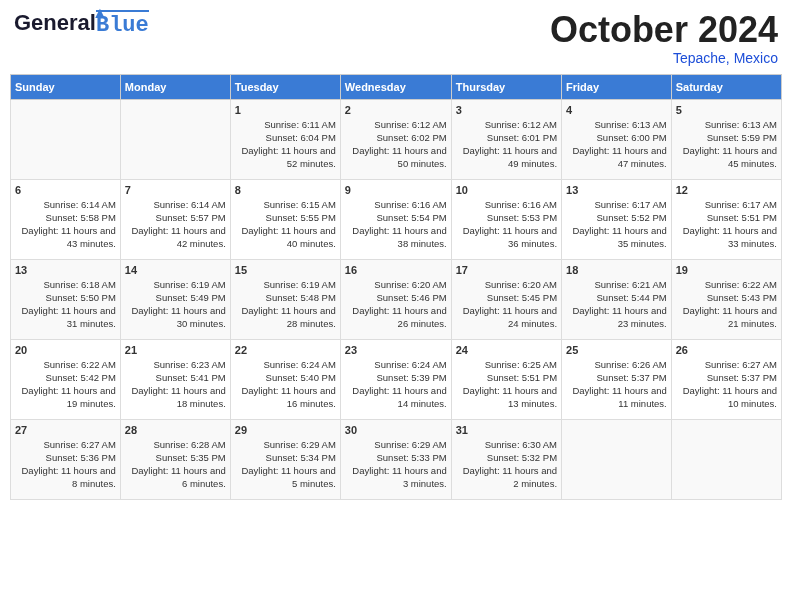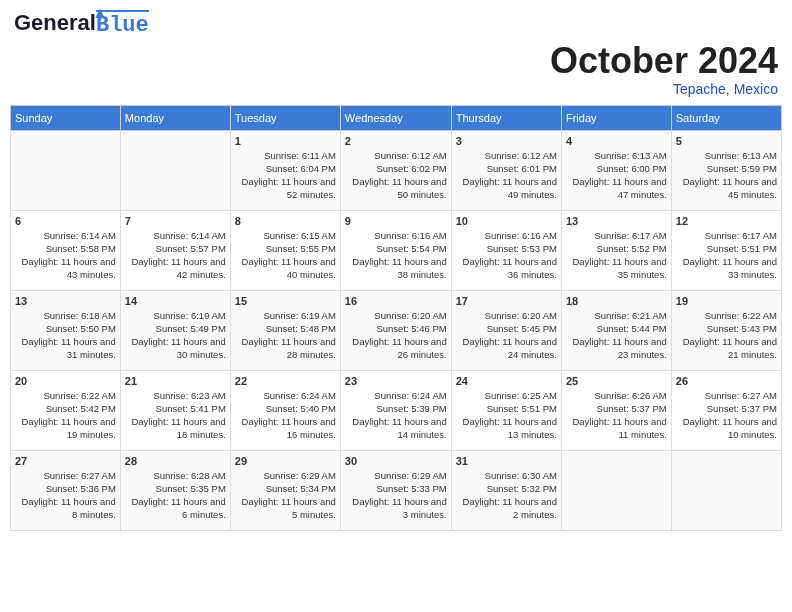--- a/index.html
+++ b/index.html
@@ -16,21 +16,20 @@
       align-items: flex-start;
       margin-bottom: 8px;
       padding: 0 4px;
     }
     .logo {
       display: flex;
       align-items: flex-start;
     }
     .title-block {
       text-align: right;
-      margin-top: 31px;
     }
     .month-title {
       font-size: 36px;
       font-weight: bold;
       color: #222;
       line-height: 1.1;
     }
     .subtitle {
       font-size: 14px;
       color: #1d4ed8;
@@ -39,21 +38,21 @@
       width: 100%;
       border-collapse: collapse;
       font-size: 10px;
     }
     .calendar thead tr th {
       background: #3a7bd5;
       color: #fff;
       text-align: left;
       padding: 6px 4px;
       font-size: 11px;
-      font-weight: normal;
+      font-weight: bold;
       border: 1px solid #ccc;
     }
     .calendar tbody tr td {
       vertical-align: top;
       padding: 4px;
       border: 1px solid #ddd;
       height: 80px;
       width: 113px;
       color: #333;
       font-size: 9.5px;

